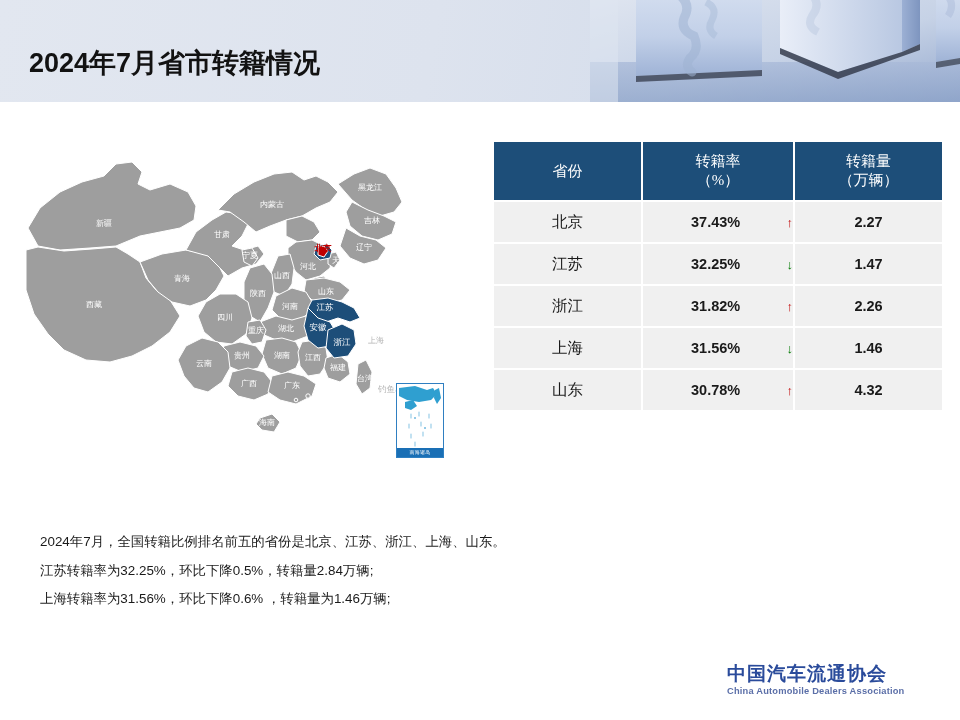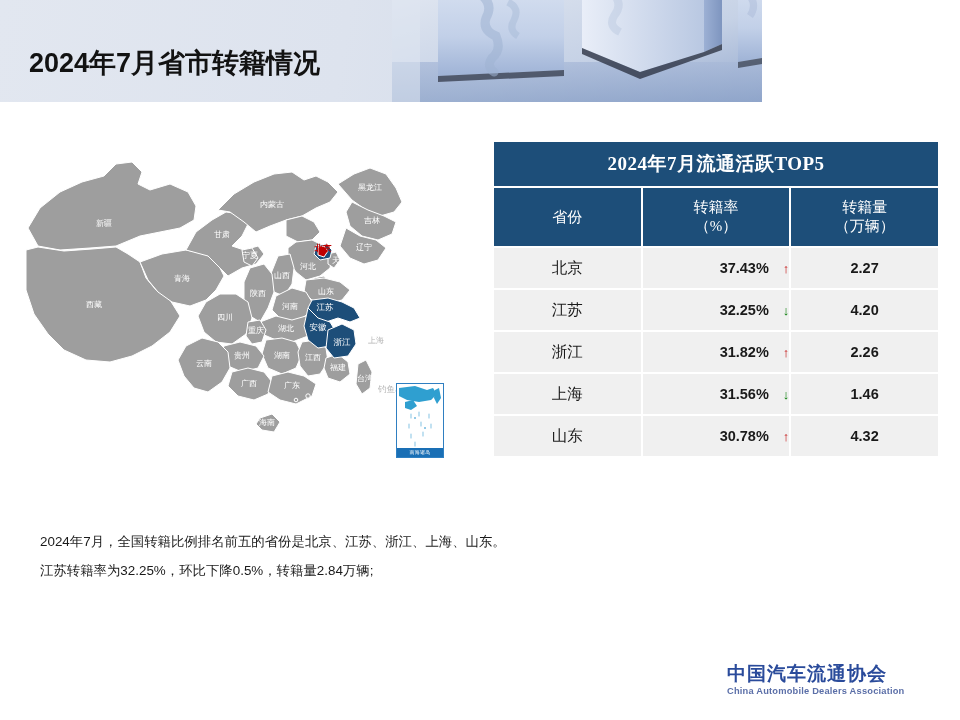--- a/index.html
+++ b/index.html
@@ -13,21 +13,21 @@
   body {
     font-family: "Liberation Sans", sans-serif;
     background: #ffffff;
     position: relative;
   }
 
   
   #banner {
     position: absolute;
     left: 0; top: 0;
-    width: 762px; height: 102px;
+    width: 960px; height: 102px;
     background: linear-gradient(100deg, #e2e7f0 0%, #dde3ee 45%, #d6deec 70%, #ccd6e8 100%);
     overflow: hidden;
   }
 
   
   #banner-art {
     position: absolute;
     right: 0; top: 0;
     width: 370px; height: 102px;
     overflow: hidden;
@@ -121,22 +121,23 @@
     font-family: "Liberation Sans", sans-serif;
   }
   #top5 td.prov {
     font-weight: normal;
     font-size: 15.5px;
     font-family: "Liberation Serif", serif;
   }
   .rate-cell-inner {
     display: flex;
     align-items: center;
-    justify-content: flex-end;
+    justify-content: space-between;
     gap: 14px;
+    padding-left: 48px;
   }
   .arrow { font-size: 13px; line-height: 1; font-weight: bold; }
   .arrow.up { color: #c00000; }
   .arrow.down { color: #007a00; }
 
   
   #body-text {
     position: absolute;
     left: 40px; top: 518px;
     width: 670px;
@@ -383,23 +384,20 @@
     <circle cx="18" cy="34" r="1" fill="#6fb8df"></circle>
     <circle cx="28" cy="44" r="1" fill="#6fb8df"></circle>
   </svg>
   <div id="map-inset-label">南海诸岛</div>
 </div>
 
 <div id="table-wrap">
   <table id="top5">
     <thead>
       <tr>
-        <td class="title-cell" colspan="3">2024年7月流通活跃TOP5</td>
-      </tr>
-      <tr>
         <th style="width:147px">省份</th>
         <th style="width:150px">
           <span>转籍率</span><br>
           <span>（%）</span>
         </th>
         <th style="width:147px">
           <span>转籍量</span><br>
           <span>（万辆）</span>
         </th>
       </tr>
@@ -416,21 +414,21 @@
           <td>2.27</td>
         </tr>
         <tr>
           <td class="prov">江苏</td>
           <td>
             <div class="rate-cell-inner">
               <span>32.25%</span>
               <span class="arrow down">↓</span>
             </div>
           </td>
-          <td>4.20</td>
+          <td>1.47</td>
         </tr>
         <tr>
           <td class="prov">浙江</td>
           <td>
             <div class="rate-cell-inner">
               <span>31.82%</span>
               <span class="arrow up">↑</span>
             </div>
           </td>
           <td>2.26</td>
@@ -455,20 +453,21 @@
           </td>
           <td>4.32</td>
         </tr>
       </tbody>
   </table>
 </div>
 
 <div id="body-text">
     <p>2024年7月，全国转籍比例排名前五的省份是北京、江苏、浙江、上海、山东。</p>
     <p>江苏转籍率为32.25%，环比下降0.5%，转籍量2.84万辆;</p>
+    <p>上海转籍率为31.56%，环比下降0.6% ，转籍量为1.46万辆;</p>
   </div>
 
 <div id="logo">
   <div id="logo-text">
     <div id="logo-cn">中国汽车流通协会</div>
     <div id="logo-en">China Automobile Dealers Association</div>
   </div>
 </div>
 
 </body></html>

